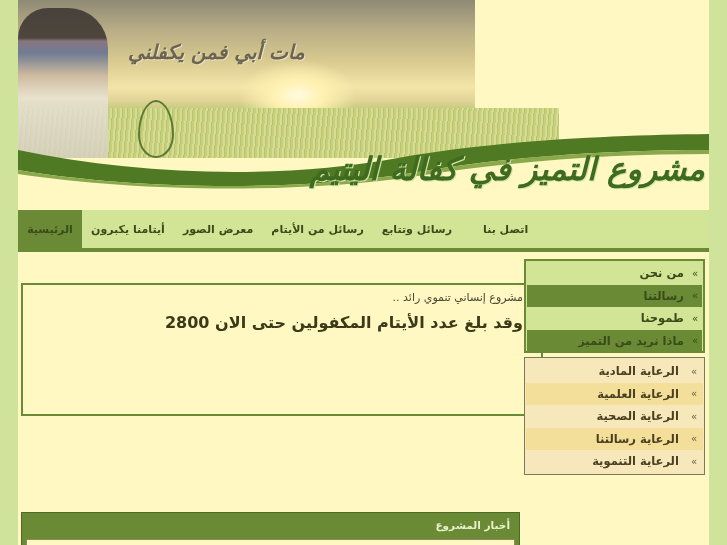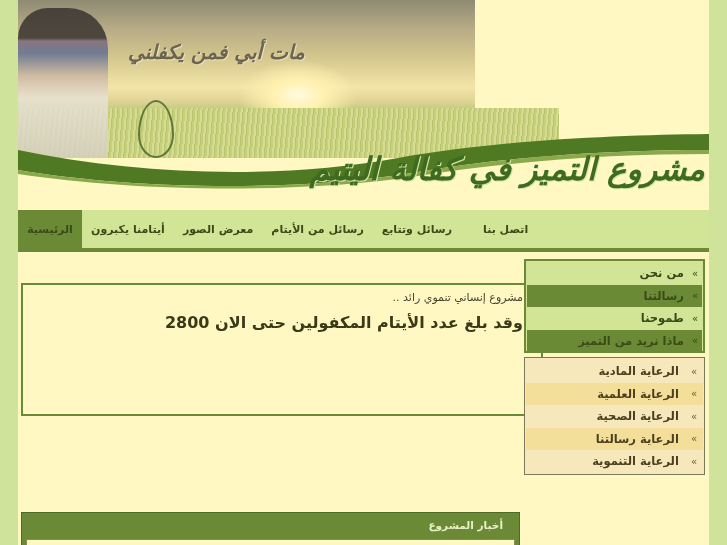--- a/index.html
+++ b/index.html
@@ -43,21 +43,21 @@
   .about-item.light { background: #d2e596; }
   .raquo { font-size: 10px; margin-left: 8px; color: #3a4a18; font-weight: normal; }
 
   #menu-care { position: absolute; left: 506px; top: 357px; width: 181px; height: 118px; border: 1px solid #7a7a5a; background: #f6e8bb; direction: rtl; padding: 2px 1px; }
   .care-item { height: 22.5px; display: flex; align-items: center; padding-right: 6px; font-size: 11.5px; font-weight: bold; color: #4a4020; cursor: pointer; }
   .care-item.alt { background: #f3df9a; }
   .care-item .raquo { color: #6a6040; margin-left: 12px; }
 
   
   #news { position: absolute; left: 3px; top: 512px; width: 499px; height: 40px; background: #6a8a36; border: 1px solid #4f6a26; direction: rtl; }
-  #news-title { height: 24px; display: flex; align-items: center; padding-right: 16px; font-size: 10.5px; font-weight: bold; color: #e8f0c8; }
+  #news-title { height: 24px; display: flex; align-items: center; padding-right: 9px; font-size: 10.5px; font-weight: bold; color: #e8f0c8; }
   #news-body { position: absolute; left: 4px; top: 26px; right: 4px; height: 20px; background: #fff8c2; border: 1px solid #8a8a5a; }
 </style>
 </head>
 <body>
 
 <div id="page">
 
   <div id="header">
     <div id="banner-photo">
       <div id="sun"></div>

